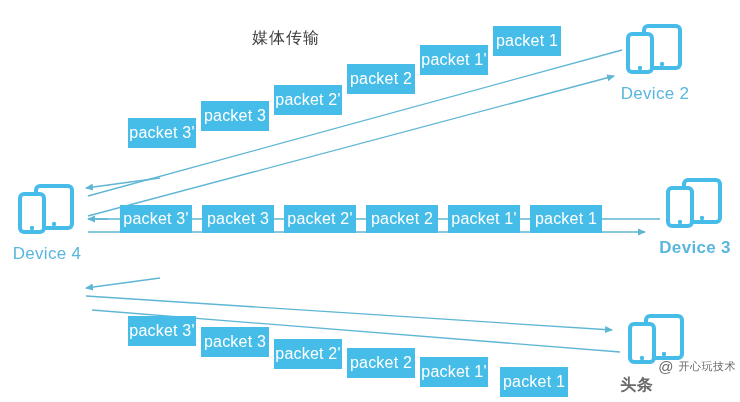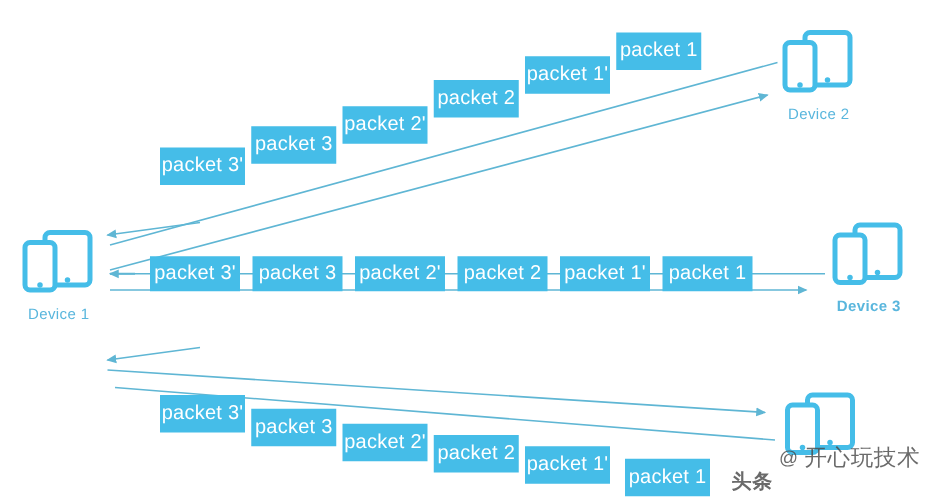--- a/index.html
+++ b/index.html
@@ -53,21 +53,21 @@
   }
   .device-glyph {
     width: 66px;
     height: 62px;
     margin: 0 auto;
     display: block;
   }
   .device-label {
     text-align: center;
     color: #59b6dd;
-    font-size: 12px;
+    font-size: 17px;
     margin-top: 4px;
     letter-spacing: 0.3px;
     white-space: nowrap;
   }
   #title {
     position: absolute;
     left: 252px;
     top: 28px;
     font-size: 16px;
     color: #3d3d3d;
@@ -88,21 +88,21 @@
     font-weight: bold;
     color: #4a4a4a;
     letter-spacing: 0.5px;
     margin-top: 39px;
   }
   #watermark .wm-at {
     font-size: 15px;
     color: #4a4a4a;
   }
   #watermark .wm-name {
-    font-size: 18px;
+    font-size: 11px;
     color: #4a4a4a;
     letter-spacing: 0.5px;
   }
 </style>
 </head>
 <body>
 
 <div id="stage">
 
   <svg id="wires" viewBox="0 0 740 402" xmlns="http://www.w3.org/2000/svg">
@@ -130,39 +130,40 @@
       <line x1="88" y1="232" x2="645" y2="232" stroke="#5fb6d4" stroke-width="1.3" marker-end="url(#arrR)"></line>
     </g>
 
     <g>
       <line x1="160" y1="278" x2="86" y2="288" stroke="#5fb6d4" stroke-width="1.3" marker-end="url(#arrL)"></line>
       <line x1="86" y1="296" x2="612" y2="330" stroke="#5fb6d4" stroke-width="1.3" marker-end="url(#arrR)"></line>
       <line x1="92" y1="310" x2="620" y2="352" stroke="#5fb6d4" stroke-width="1.3"></line>
     </g>
   </svg>
 
+  <div id="title">媒体传输</div>
 
   <div class="device" style="left:610px; top:18px;">
     <svg class="device-glyph" viewBox="0 0 66 62">
       <path d="M26 8 h28 a4 4 0 0 1 4 4 v34 a4 4 0 0 1 -4 4 h-28 a4 4 0 0 1 -4 -4 v-34 a4 4 0 0 1 4 -4 z" fill="none" stroke="#45bde8" stroke-width="4"></path>
       <circle cx="40" cy="46" r="2.2" fill="#45bde8"></circle>
       <path d="M10 16 h16 a4 4 0 0 1 4 4 v30 a4 4 0 0 1 -4 4 h-16 a4 4 0 0 1 -4 -4 v-30 a4 4 0 0 1 4 -4 z" fill="#ffffff" stroke="#45bde8" stroke-width="4"></path>
       <circle cx="18" cy="50" r="2.2" fill="#45bde8"></circle>
     </svg>
     <div class="device-label">Device 2</div>
   </div>
 
   <div class="device" style="left:2px; top:178px;">
     <svg class="device-glyph" viewBox="0 0 66 62">
       <path d="M26 8 h28 a4 4 0 0 1 4 4 v34 a4 4 0 0 1 -4 4 h-28 a4 4 0 0 1 -4 -4 v-34 a4 4 0 0 1 4 -4 z" fill="none" stroke="#45bde8" stroke-width="4"></path>
       <circle cx="40" cy="46" r="2.2" fill="#45bde8"></circle>
       <path d="M10 16 h16 a4 4 0 0 1 4 4 v30 a4 4 0 0 1 -4 4 h-16 a4 4 0 0 1 -4 -4 v-30 a4 4 0 0 1 4 -4 z" fill="#ffffff" stroke="#45bde8" stroke-width="4"></path>
       <circle cx="18" cy="50" r="2.2" fill="#45bde8"></circle>
     </svg>
-    <div class="device-label">Device 1</div>
+    <div class="device-label">Device 4</div>
   </div>
 
   <div class="device" style="left:650px; top:172px;font-weight:bold;">
     <svg class="device-glyph" viewBox="0 0 66 62">
       <path d="M26 8 h28 a4 4 0 0 1 4 4 v34 a4 4 0 0 1 -4 4 h-28 a4 4 0 0 1 -4 -4 v-34 a4 4 0 0 1 4 -4 z" fill="none" stroke="#45bde8" stroke-width="4"></path>
       <circle cx="40" cy="46" r="2.2" fill="#45bde8"></circle>
       <path d="M10 16 h16 a4 4 0 0 1 4 4 v30 a4 4 0 0 1 -4 4 h-16 a4 4 0 0 1 -4 -4 v-30 a4 4 0 0 1 4 -4 z" fill="#ffffff" stroke="#45bde8" stroke-width="4"></path>
       <circle cx="18" cy="50" r="2.2" fill="#45bde8"></circle>
     </svg>
     <div class="device-label">Device 3</div>

